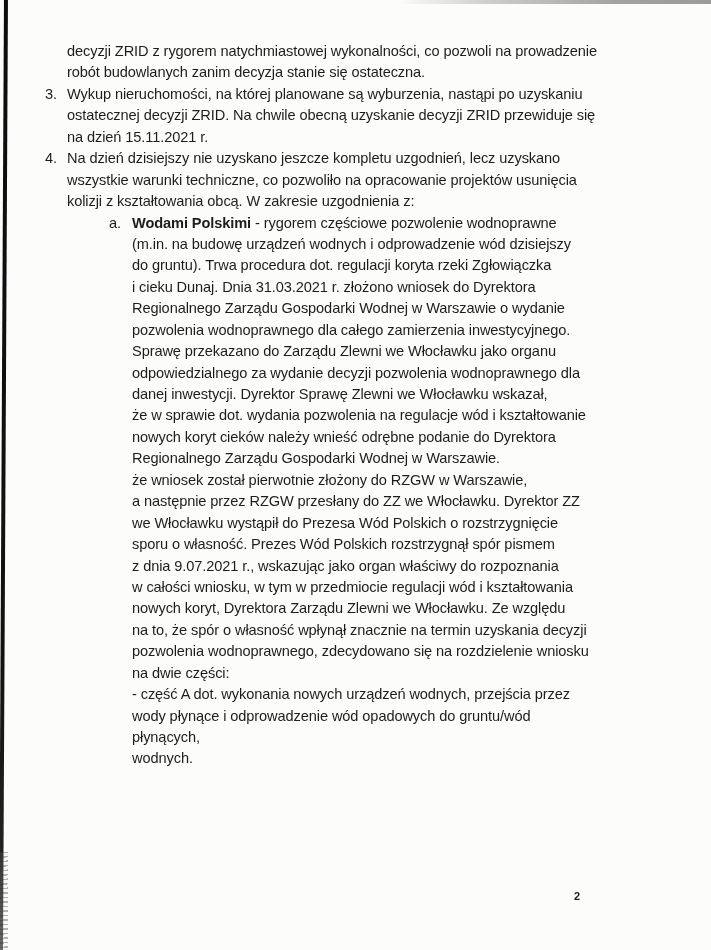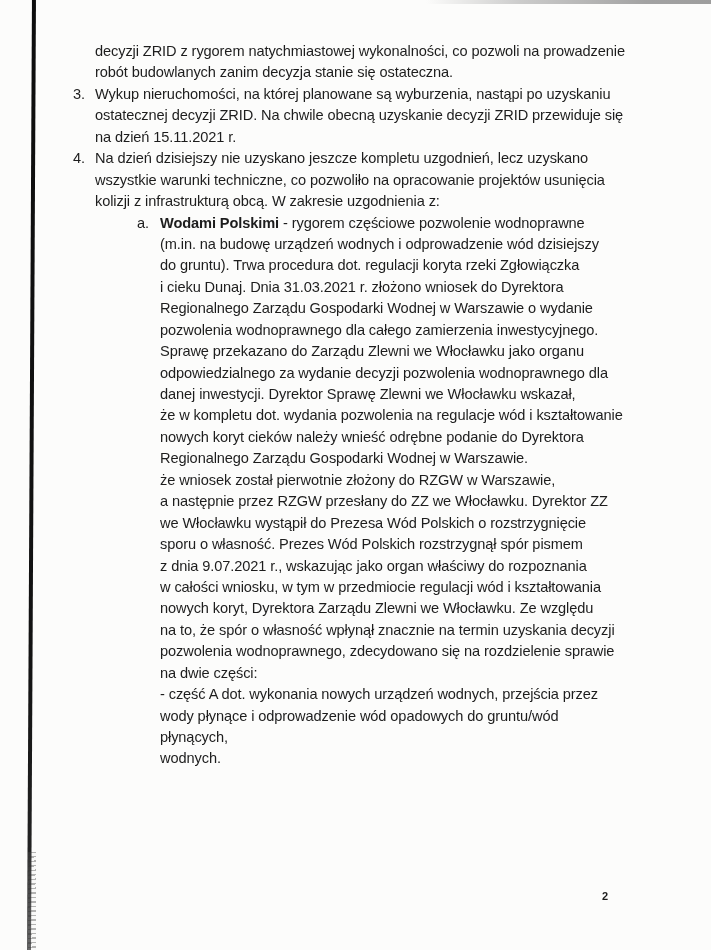--- a/index.html
+++ b/index.html
@@ -4,21 +4,21 @@
 <style>
   html, body { margin: 0; padding: 0; }
   body {
     width: 711px; height: 950px;
     background: var(--paper, #fcfcfb);
     overflow: hidden;
     position: relative;
     font-family: "Liberation Sans", sans-serif;
   }
   .page {
-    position: absolute; inset: 0; margin-left: 28px;
+    position: absolute; inset: 0;
   }
   
   .scan-left {
     position: absolute; left: 4px; top: -6px; width: 4px; height: 972px;
     background: linear-gradient(180deg, #0d0d0d 0%, #131313 70%, #222 88%, #6a6a6a 100%);
     transform: rotate(0.3deg); transform-origin: top center;
   }
   .scan-smudge {
     position: absolute; left: 0; top: 852px; width: 8px; height: 98px;
     background: repeating-linear-gradient(175deg,
@@ -78,48 +78,48 @@
           <div class="line">ostatecznej decyzji ZRID. Na chwile obecną uzyskanie decyzji ZRID przewiduje się</div>
           <div class="line">na dzień 15.11.2021 r.</div>
         </div>
     </div>
 
     <div class="block item">
       <span class="marker">4.</span>
       <div>
           <div class="line">Na dzień dzisiejszy nie uzyskano jeszcze kompletu uzgodnień, lecz uzyskano</div>
           <div class="line">wszystkie warunki techniczne, co pozwoliło na opracowanie projektów usunięcia</div>
-          <div class="line">kolizji z infrastrukturą obcą. W zakresie uzgodnienia z:</div>
+          <div class="line">kolizji z kształtowania obcą. W zakresie uzgodnienia z:</div>
         </div>
     </div>
 
     <div class="block sub">
       <span class="marker">a.</span>
       <div class="line"><span class="bold">Wodami Polskimi</span><span> - rygorem częściowe pozwolenie wodnoprawne</span></div>
       <div>
           <div class="line">(m.in. na budowę urządzeń wodnych i odprowadzenie wód dzisiejszy</div>
           <div class="line">do gruntu). Trwa procedura dot. regulacji koryta rzeki Zgłowiączka</div>
           <div class="line">i cieku Dunaj. Dnia 31.03.2021 r. złożono wniosek do Dyrektora</div>
           <div class="line">Regionalnego Zarządu Gospodarki Wodnej w Warszawie o wydanie</div>
           <div class="line">pozwolenia wodnoprawnego dla całego zamierzenia inwestycyjnego.</div>
           <div class="line">Sprawę przekazano do Zarządu Zlewni we Włocławku jako organu</div>
           <div class="line">odpowiedzialnego za wydanie decyzji pozwolenia wodnoprawnego dla</div>
           <div class="line">danej inwestycji. Dyrektor Sprawę Zlewni we Włocławku wskazał,</div>
-          <div class="line">że w kompletu dot. wydania pozwolenia na regulacje wód i kształtowanie</div>
+          <div class="line">że w sprawie dot. wydania pozwolenia na regulacje wód i kształtowanie</div>
           <div class="line">nowych koryt cieków należy wnieść odrębne podanie do Dyrektora</div>
           <div class="line">Regionalnego Zarządu Gospodarki Wodnej w Warszawie.</div>
           <div class="line">że wniosek został pierwotnie złożony do RZGW w Warszawie,</div>
           <div class="line">a następnie przez RZGW przesłany do ZZ we Włocławku. Dyrektor ZZ</div>
           <div class="line">we Włocławku wystąpił do Prezesa Wód Polskich o rozstrzygnięcie</div>
           <div class="line">sporu o własność. Prezes Wód Polskich rozstrzygnął spór pismem</div>
           <div class="line">z dnia 9.07.2021 r., wskazując jako organ właściwy do rozpoznania</div>
           <div class="line">w całości wniosku, w tym w przedmiocie regulacji wód i kształtowania</div>
           <div class="line">nowych koryt, Dyrektora Zarządu Zlewni we Włocławku. Ze względu</div>
           <div class="line">na to, że spór o własność wpłynął znacznie na termin uzyskania decyzji</div>
-          <div class="line">pozwolenia wodnoprawnego, zdecydowano się na rozdzielenie sprawie</div>
+          <div class="line">pozwolenia wodnoprawnego, zdecydowano się na rozdzielenie wniosku</div>
           <div class="line">na dwie części:</div>
           <div class="line">- część A dot. wykonania nowych urządzeń wodnych, przejścia przez</div>
           <div class="line">wody płynące i odprowadzenie wód opadowych do gruntu/wód</div>
           <div class="line">płynących,</div>
           <div class="line">wodnych.</div>
         </div>
     </div>
 
   </div>
 

